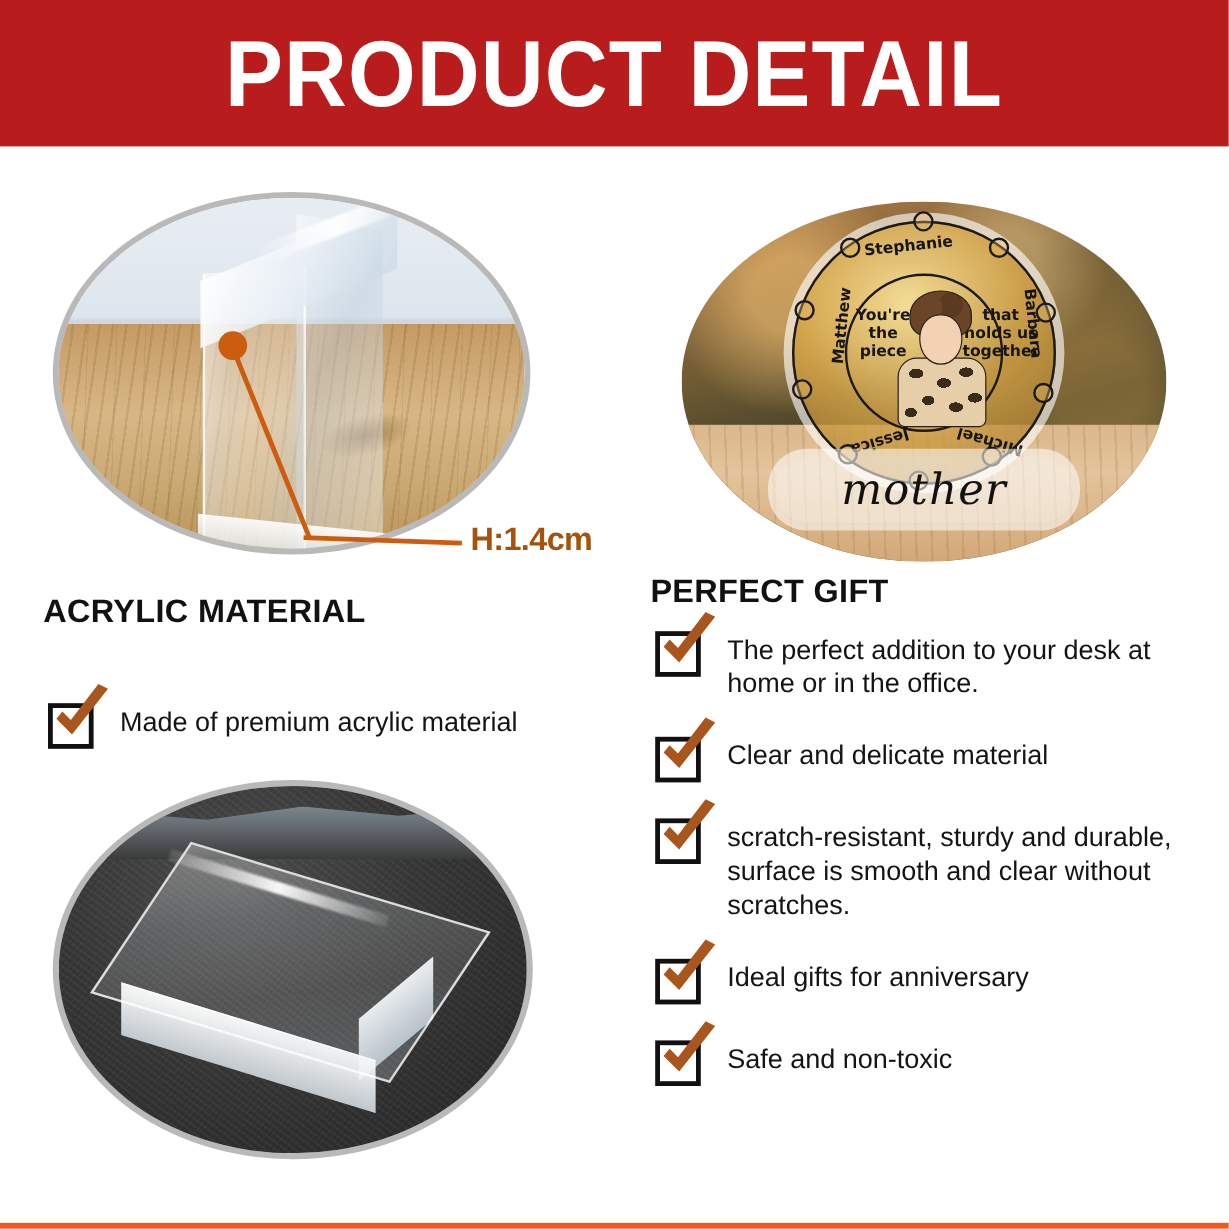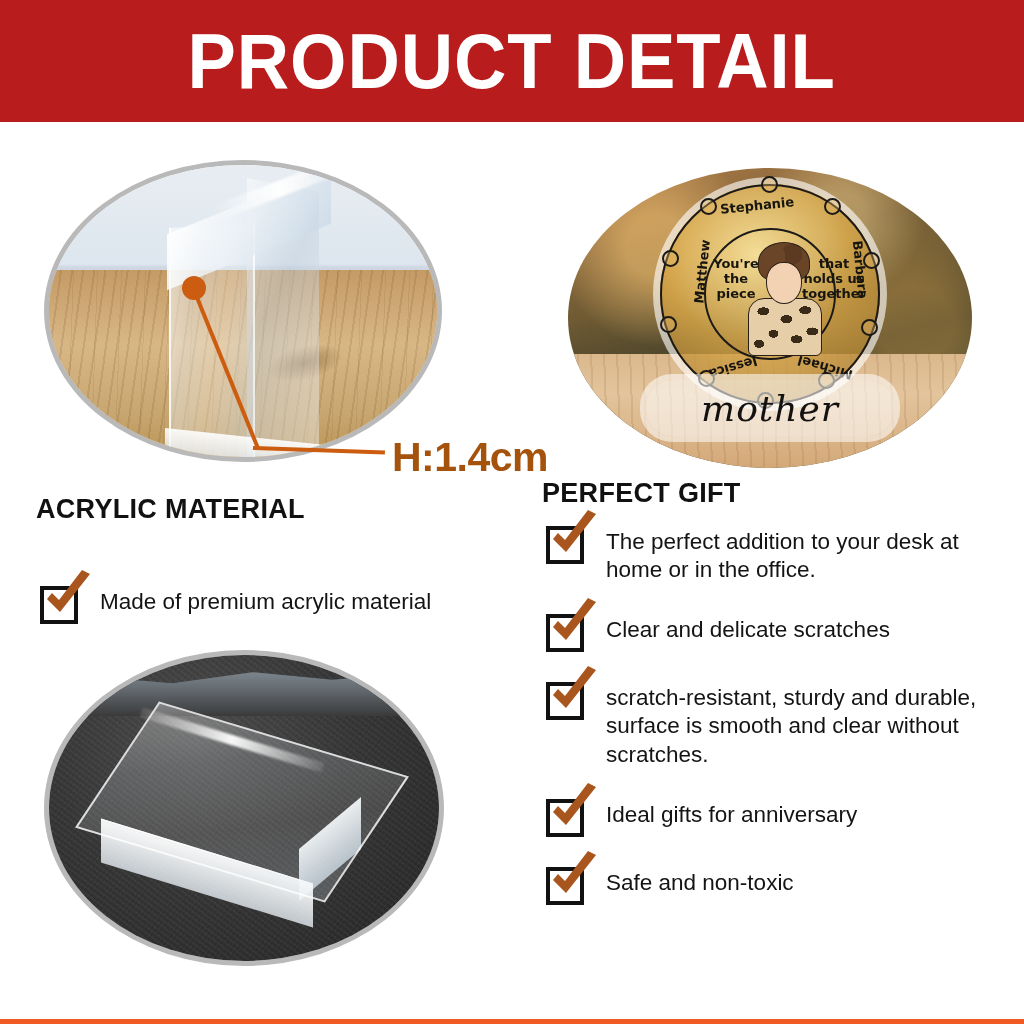--- a/index.html
+++ b/index.html
@@ -129,21 +129,21 @@
   }
   .callout-line {
     position: absolute;
     background: #cc5c10;
     transform-origin: 0 50%;
     height: 4px;
   }
   .callout-label {
     position: absolute;
     color: #a5530c;
-    font-size: 41px;
+    font-size: 27px;
     font-weight: bold;
     letter-spacing: -0.5px;
     white-space: nowrap;
   }
 
   
   #photo-block { left: 44px; top: 650px; width: 400px; height: 316px; }
   .scene-slate {
     position: absolute; inset: 0;
     background:
@@ -445,21 +445,21 @@
         </svg>
     </div>
     <div class="feature-text">The perfect addition to your desk at home or in the office.</div>
   </div>
   <div class="feature-item">
     <div class="checkbox">
       <svg viewBox="0 0 56 56" aria-hidden="true">
           <path d="M7 29 L20 42 L50 4 L42 0 L19 30 L12 23 Z" fill="#a8561e"></path>
         </svg>
     </div>
-    <div class="feature-text">Clear and delicate scratches</div>
+    <div class="feature-text">Clear and delicate material</div>
   </div>
   <div class="feature-item">
     <div class="checkbox">
       <svg viewBox="0 0 56 56" aria-hidden="true">
           <path d="M7 29 L20 42 L50 4 L42 0 L19 30 L12 23 Z" fill="#a8561e"></path>
         </svg>
     </div>
     <div class="feature-text">scratch-resistant, sturdy and durable, surface is smooth and clear without scratches.</div>
   </div>
   <div class="feature-item">

